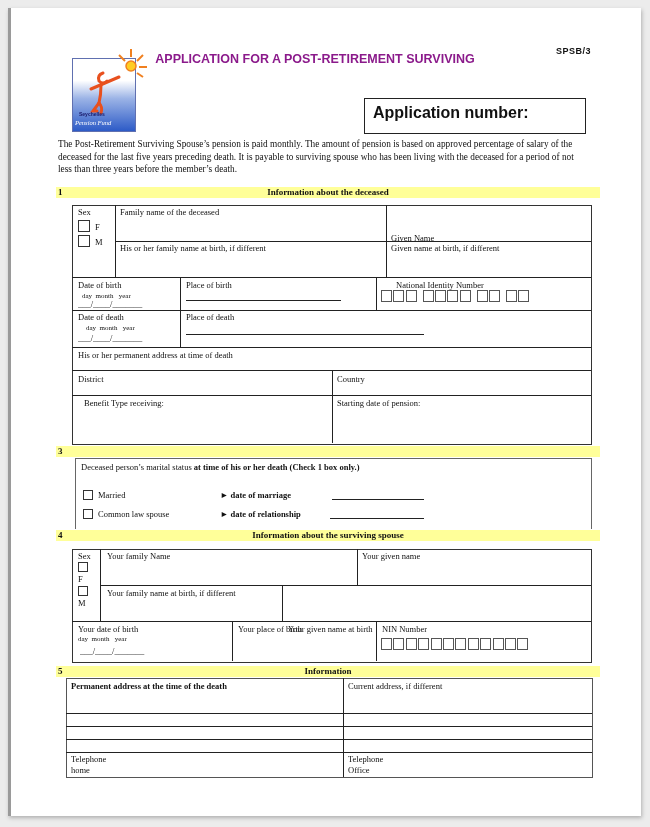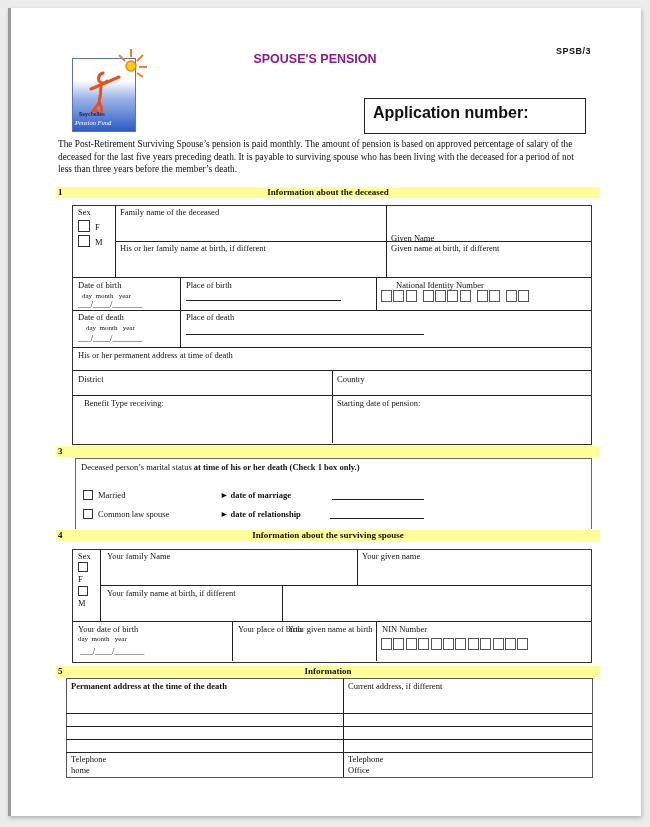--- a/index.html
+++ b/index.html
@@ -59,21 +59,21 @@
       <path d="M18 30 q14 -6 28 -12"></path>
       <path d="M26 44 l-6 8 l4 0"></path>
       <path d="M26 44 q4 4 2 10"></path>
     </g>
   </svg>
   <span class="abs sans" style="left:6px;top:52px;font-size:5px;font-weight:bold;color:#1a1a6a;">Seychelles</span>
   <span class="abs" style="left:2px;top:60px;font-size:6.5px;font-style:italic;color:#fff;white-space:nowrap;">Pension Fund</span>
 </div>
 
 <div class="abs title sans">
-  <div>SPOUSE'S PENSION</div>
+  <div>APPLICATION FOR A POST-RETIREMENT SURVIVING</div>
 </div>
 <div class="abs code sans">SPSB/3</div>
 <div class="abs appno sans">
   <span>Application number:</span>
 </div>
 
 <div class="abs intro">The Post-Retirement Surviving Spouse’s pension is paid monthly. The amount of pension is based on approved percentage of salary of the deceased for the last five years preceding death. It is payable to surviving spouse who has been living with the deceased for a period of not less than three years before the member’s death.</div>
 
 <div class="abs bar" style="top:187px;">
   <span class="num">1</span>

